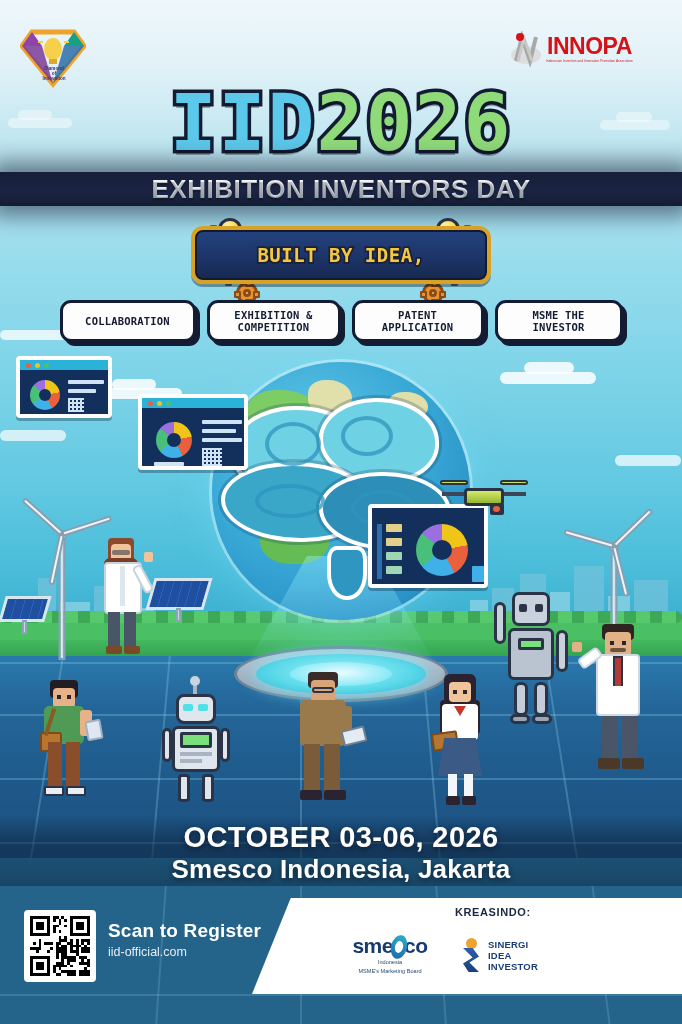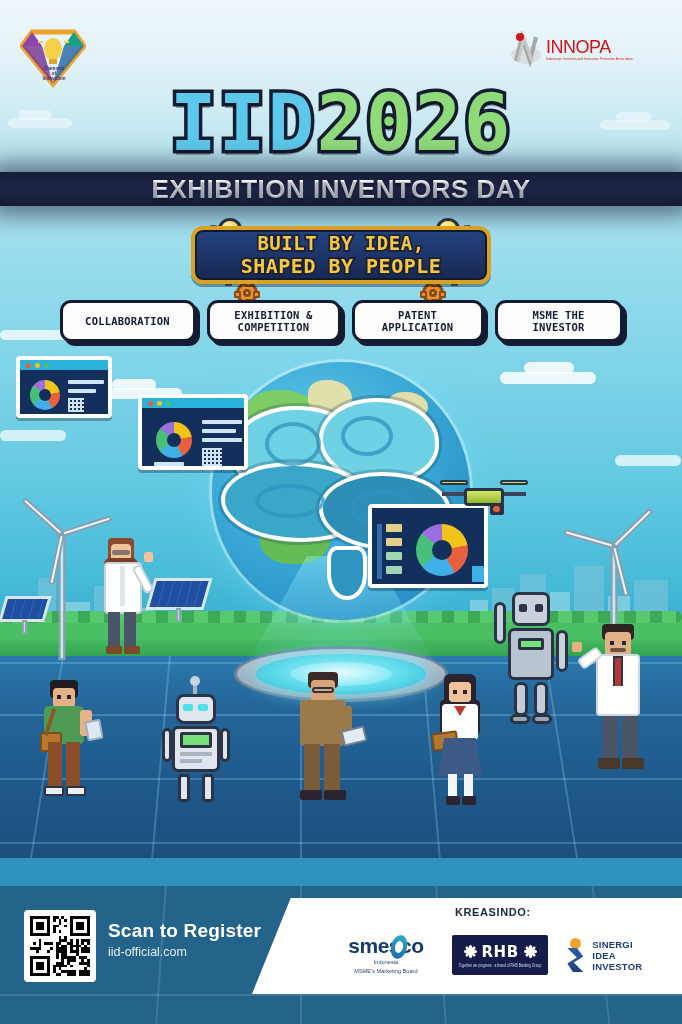--- a/index.html
+++ b/index.html
@@ -13,21 +13,21 @@
 
   
   .cloud{position:absolute;background:#ffffff;opacity:.85;border-radius:2px;}
   .cloudsoft{opacity:.42;}
 
   
   .logo-diamond{position:absolute;left:20px;top:26px;width:66px;height:62px;}
   .innopa{position:absolute;right:24px;top:30px;width:150px;height:38px;display:flex;align-items:center;gap:2px;}
   .innopa-mark{position:relative;width:36px;height:36px;flex:0 0 36px;}
   .innopa-txt{display:flex;flex-direction:column;line-height:1;}
-  .innopa-txt .big{font-weight:normal;font-size:18px;color:#d31317;letter-spacing:-.5px;font-family:"Liberation Sans",sans-serif;}
+  .innopa-txt .big{font-weight:bold;font-size:23px;color:#d31317;letter-spacing:-.5px;font-family:"Liberation Sans",sans-serif;text-align:center;}
   .innopa-txt .sub{font-size:3.1px;color:#d31317;letter-spacing:.1px;transform:scaleY(1.35);transform-origin:left top;margin-top:1px;white-space:nowrap;}
 
   
   .title-wrap{position:absolute;left:0;right:0;top:86px;text-align:center;}
   .iid-title{
     display:inline-block;font-family:"DejaVu Sans Mono",monospace;font-weight:bold;
     font-size:78px;line-height:74px;letter-spacing:2px;
   }
   .iid-title .a{color:#5cc8ea;}
   .iid-title .b{color:#8fda79;}
@@ -325,21 +325,20 @@
       <div class="glass"></div>
         <div class="base"></div>
     </div>
     <div class="bulb" style="right:222px;top:6px;">
       <div class="glass"></div>
         <div class="base"></div>
     </div>
 
     <div class="plaque">
       <div class="ln">BUILT BY IDEA,</div>
-      <div class="ln l2">SHAPED BY PEOPLE</div>
     </div>
   </div>
 
   <div class="pills">
     <div class="pill" style="width:136px;">
       <div class="pl">COLLABORATION</div>
     </div>
     <div class="pill" style="width:134px;">
       <div class="pl">EXHIBITION &amp;
 COMPETITION</div>
@@ -584,20 +583,24 @@
       <div class="px" style="left:-10px;top:28px;width:24px;height:12px;background:#ffffff;border:2px solid #cfd9e3;border-radius:4px;transform:rotate(-36deg);"></div>
       <div class="px" style="left:-16px;top:18px;width:10px;height:10px;background:#e3b186;border-radius:2px;"></div>
       <div class="px" style="left:14px;top:92px;width:16px;height:44px;background:#4a5668;"></div>
       <div class="px" style="left:34px;top:92px;width:16px;height:44px;background:#4a5668;"></div>
       <div class="px" style="left:10px;top:134px;width:22px;height:11px;background:#4a3828;border-radius:2px;"></div>
       <div class="px" style="left:34px;top:134px;width:22px;height:11px;background:#4a3828;border-radius:2px;"></div>
     </div>
 
   </div>
 
+  <div class="dateblock">
+    <div class="d1">OCTOBER 03-06, 2026</div>
+    <div class="d2">Smesco Indonesia, Jakarta</div>
+  </div>
 
   <div class="footer">
     <div class="fgl" style="left:160px;top:0;bottom:0;width:2px;transform:skewX(-4deg);"></div>
     <div class="fgl" style="left:300px;top:0;bottom:0;width:2px;"></div>
     <div class="fgl" style="left:440px;top:0;bottom:0;width:2px;transform:skewX(4deg);"></div>
     <div class="fgl" style="left:600px;top:0;bottom:0;width:2px;transform:skewX(7deg);"></div>
     <div class="fgl" style="left:0;right:0;top:108px;height:2px;"></div>
 
     <div class="white-panel"></div>
 
@@ -1055,38 +1058,20 @@
     <div class="partners-label">KREASINDO:</div>
 
     <div class="plogos">
       <div class="smesco">
         <div class="m">smesco</div>
         <div class="swirl"></div>
         <div class="sub">Indonesia</div>
         <div class="sub">MSME's Marketing Board</div>
       </div>
 
-      <div class="rhb">
-        <div class="row">
-          <span class="fl">
-            <b style="transform:rotate(0deg);"></b>
-              <b style="transform:rotate(45deg);"></b>
-            <b style="transform:rotate(90deg);"></b>
-              <b style="transform:rotate(135deg);"></b>
-          </span>
-          <span class="w">RHB</span>
-          <span class="fl">
-            <b style="transform:rotate(0deg);"></b>
-              <b style="transform:rotate(45deg);"></b>
-            <b style="transform:rotate(90deg);"></b>
-              <b style="transform:rotate(135deg);"></b>
-          </span>
-        </div>
-        <div class="tag">Together we progress · a brand of RHB Banking Group</div>
-      </div>
 
       <div class="sinergi">
         <div class="mark">
           <div class="dot"></div>
             <div class="s"></div>
         </div>
         <div class="t">
           <div>SINERGI</div>
           <div>IDEA</div>
           <div>INVESTOR</div>

